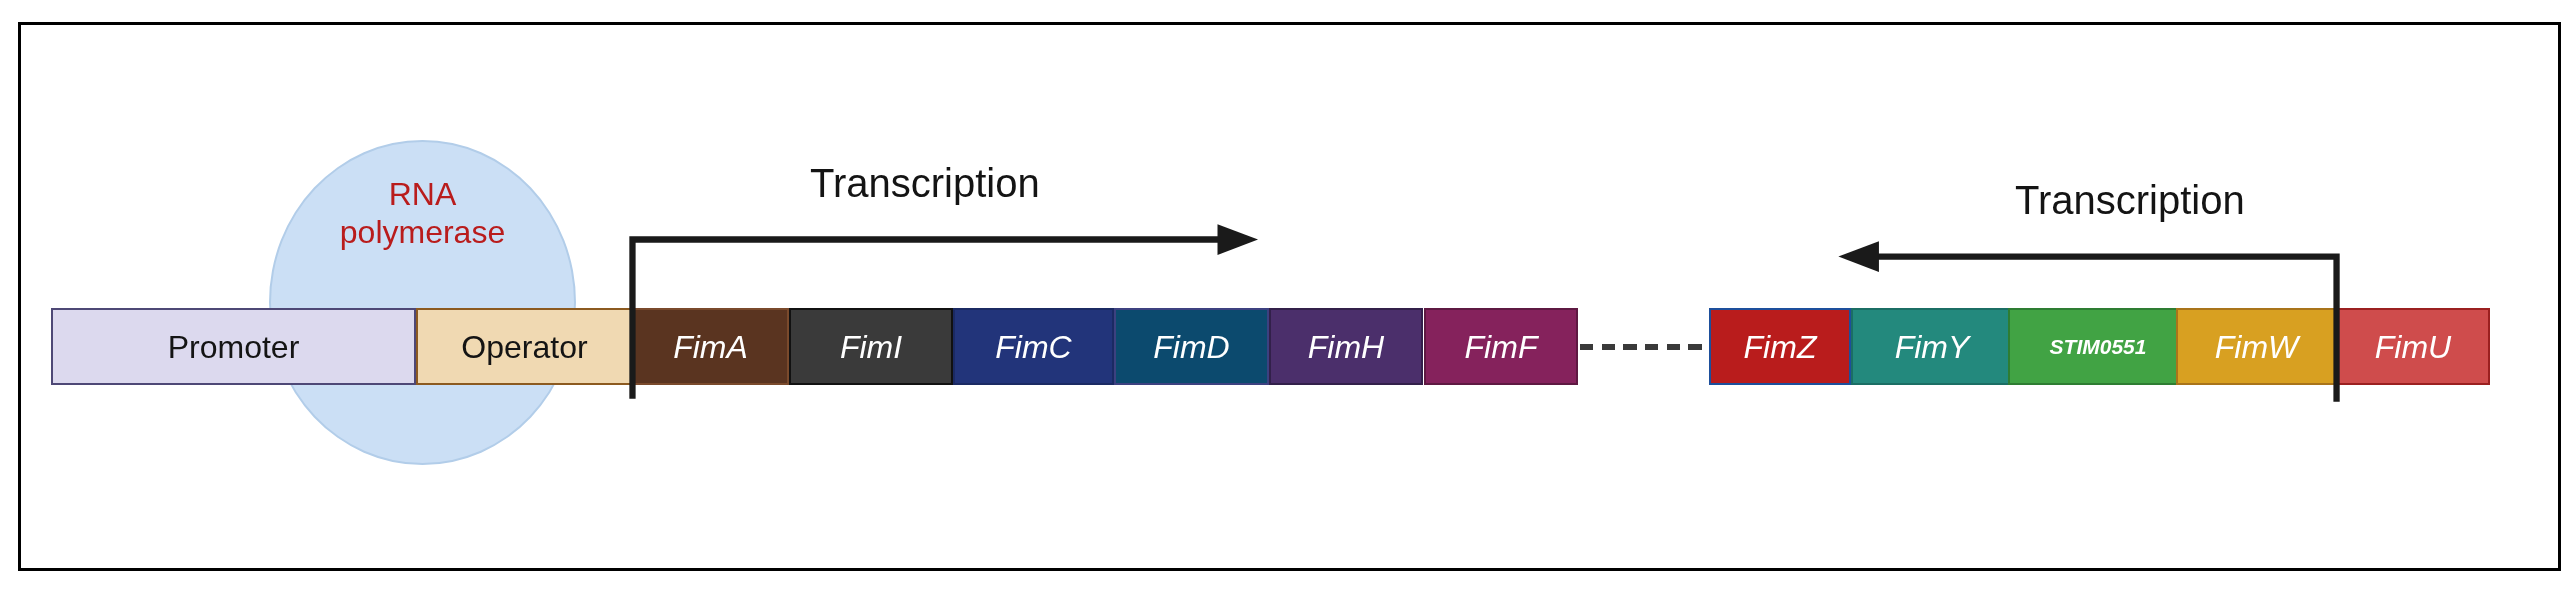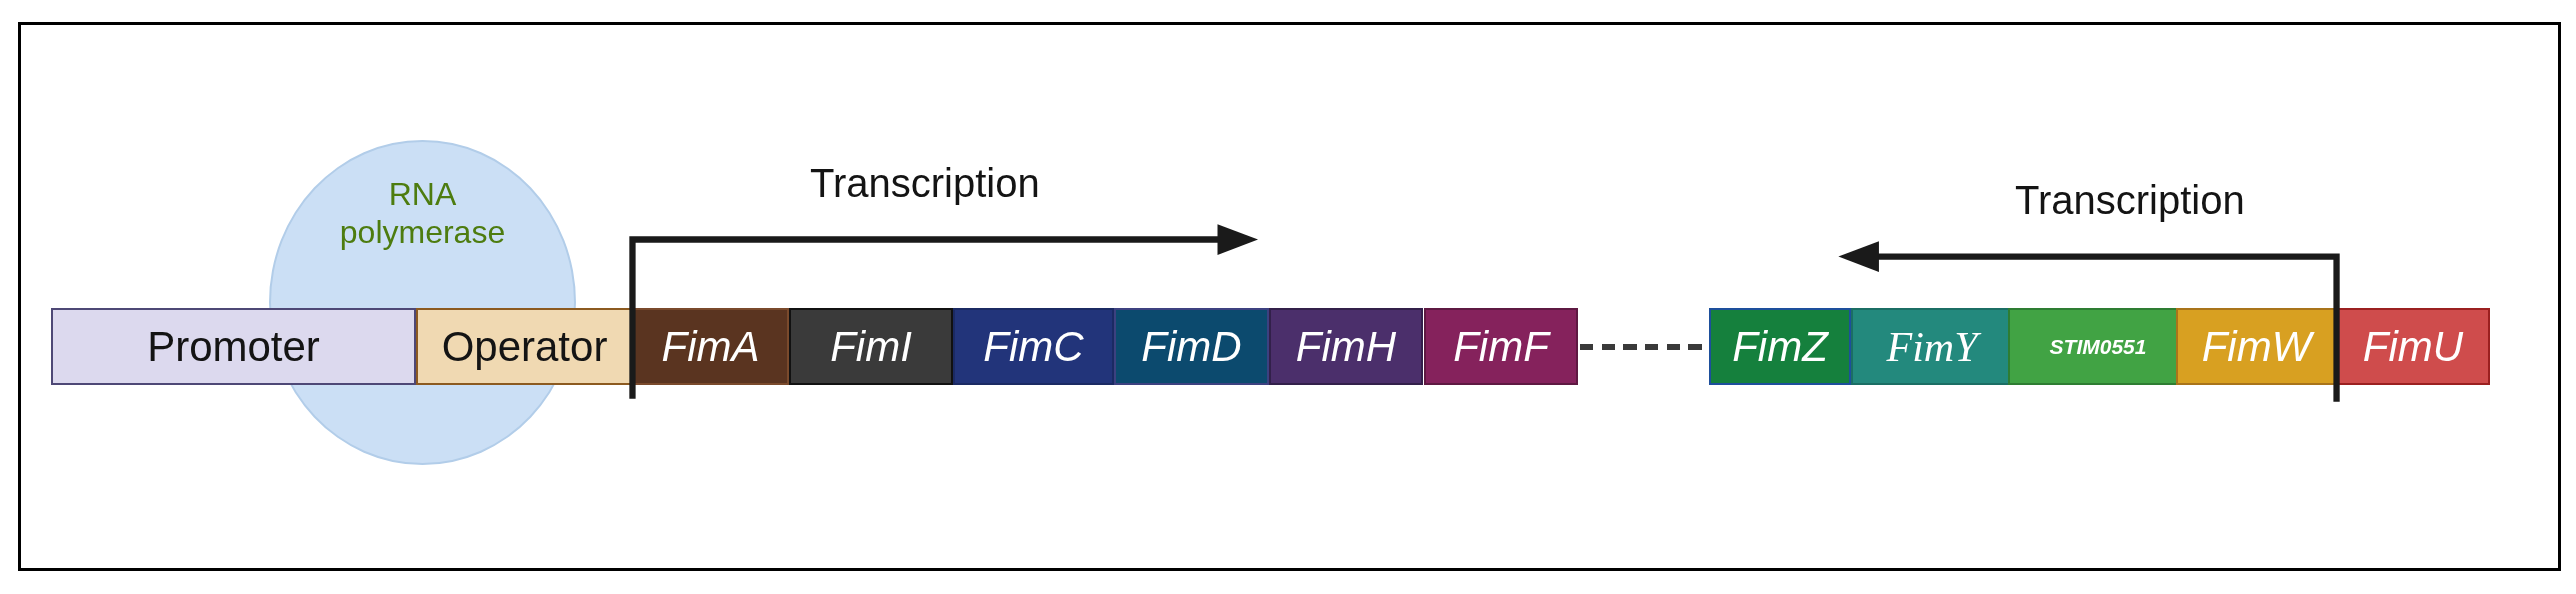--- a/index.html
+++ b/index.html
@@ -46,21 +46,21 @@
     z-index: 1;
   }
   #rna-polymerase .rnap-label {
     position: absolute;
     left: 0;
     right: 0;
     top: 34px;
     text-align: center;
     font-size: 32px;
     line-height: 1.18;
-    color: #4d7c0f;
+    color: #b91c1c;
     white-space: pre-line;
   }
 
   
   #gene-row {
     position: absolute;
     left: 0;
     top: 308px;
     height: 77px;
     z-index: 3;
@@ -71,21 +71,21 @@
     height: 77px;
     box-sizing: border-box;
     border-style: solid;
     border-width: 2.8px;
     display: flex;
     align-items: center;
     justify-content: center;
     overflow: hidden;
   }
   .seg .seg-label {
-    font-size: 42px;
+    font-size: 32px;
     line-height: 1;
     white-space: nowrap;
   }
   .seg.regulatory .seg-label {
     color: #141414;
     font-style: normal;
   }
   .seg.gene .seg-label {
     color: #ffffff;
     font-style: italic;
@@ -163,24 +163,24 @@
       </div>
       <div class="seg gene" style="left: 1114px; width: 155px; background: #0c4a6e; border-color: rgb(61, 65, 128);">
         <span class="seg-label">FimD</span>
       </div>
       <div class="seg gene" style="left: 1269px; width: 154px; background: rgb(75, 47, 107); border-color: rgb(50, 32, 74);">
         <span class="seg-label">FimH</span>
       </div>
       <div class="seg gene" style="left: 1424px; width: 154px; background: rgb(133, 34, 92); border-color: rgb(94, 25, 66);">
         <span class="seg-label">FimF</span>
       </div>
-      <div class="seg gene" style="left: 1709px; width: 142px; background: #15803d; border-color: rgb(29, 79, 156);">
+      <div class="seg gene" style="left: 1709px; width: 142px; background: #b91c1c; border-color: rgb(29, 79, 156);">
         <span class="seg-label">FimZ</span>
       </div>
-      <div class="seg gene" style="left: 1851px; width: 162px; background: rgb(35, 137, 125); border-color: rgb(27, 110, 100); font-family: Liberation Serif, serif;">
+      <div class="seg gene" style="left: 1851px; width: 162px; background: rgb(35, 137, 125); border-color: rgb(27, 110, 100);">
         <span class="seg-label">FimY</span>
       </div>
       <div class="seg gene small-label" style="left: 2008px; width: 180px; background: rgb(65, 163, 68); border-color: rgb(46, 125, 50);">
         <span class="seg-label">STIM0551</span>
       </div>
       <div class="seg gene" style="left: 2176px; width: 161px; background: rgb(216, 160, 33); border-color: rgb(169, 116, 26);">
         <span class="seg-label">FimW</span>
       </div>
       <div class="seg gene" style="left: 2336px; width: 154px; background: rgb(207, 76, 76); border-color: rgb(155, 32, 32);">
         <span class="seg-label">FimU</span>

